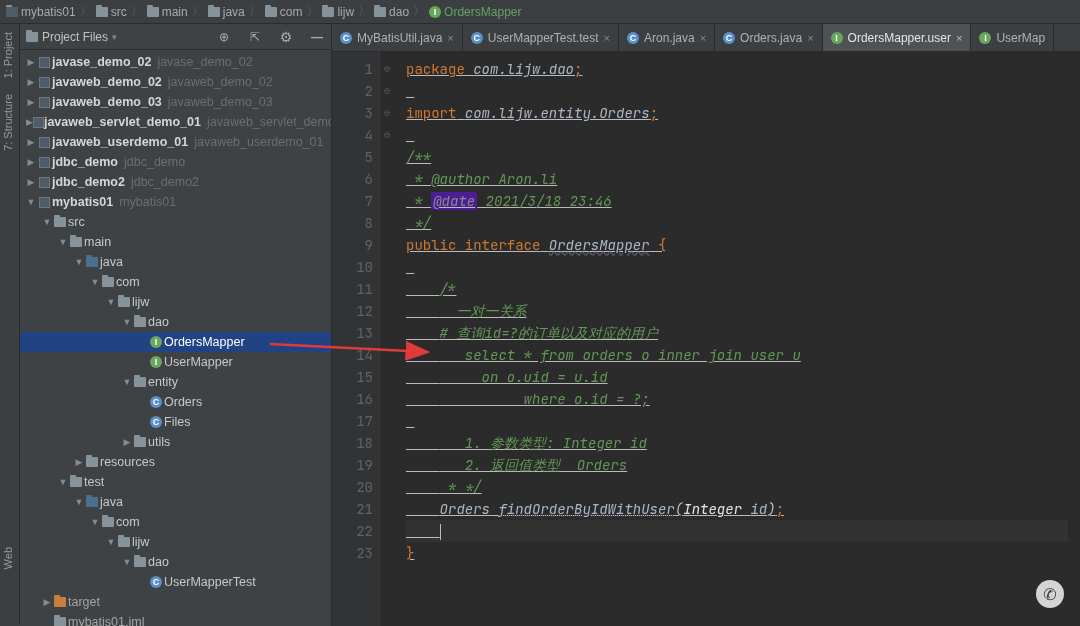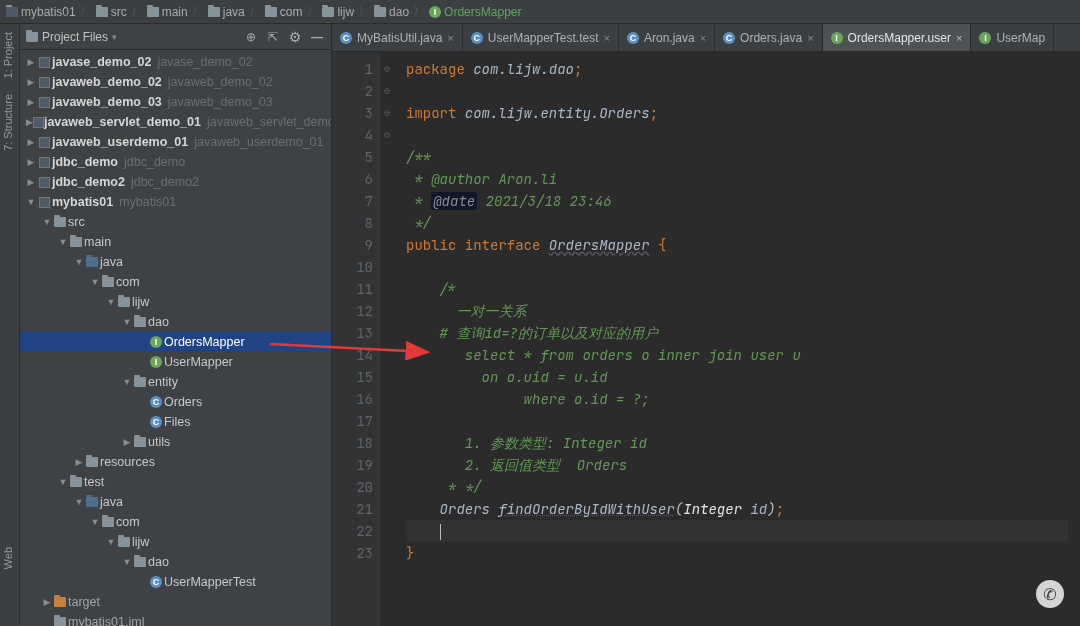--- a/index.html
+++ b/index.html
@@ -59,21 +59,21 @@
     height: 602px;
     background: #3f4244;
     border-right: 1px solid #2b2b2b;
     overflow: hidden;
   }
   .project-header {
     height: 26px;
     display: flex;
     align-items: center;
     padding: 0 6px;
-    gap: 6px;
+    gap: 15px;
     border-bottom: 1px solid #2b2b2b;
     text-align: center;
   }
   .project-header .title { flex: 1; display:flex; align-items:center; gap:4px; color:#c0c0c0; }
   .project-header .tool { width:16px; height:16px; color:#aaa; display:flex; align-items:center; justify-content:center; cursor:pointer; }
   .gear { font-size:14px; }
   .dash { font-weight:bold; }
 
   .tree { padding: 2px 0; font-size: 12.5px; }
   .tree-row {
@@ -126,27 +126,27 @@
     color: #b0b0b0;
     cursor: pointer;
   }
   .tab .close { color:#888; font-size:11px; }
   .tab.active { background:#4e5254; color:#e4e4e4; }
   .tab.active .close { color:#bbb; }
 
   .code-area { flex:1; display:flex; font-family: "JetBrains Mono","Consolas",monospace; font-size:14px; position:relative; }
   .gutter { width:48px; background:#313335; color:#606366; text-align:right; padding:6px 6px 0 0; line-height:22px; border-right:1px solid #3a3a3a;}
   .fold-col { width:14px; background:#2b2b2b; color:#5a5a5a; line-height:22px; padding-top:6px; text-align:center; font-size:10px;}
-  .code { flex:1; padding:6px 12px 0 12px; line-height:22px; font-style: italic; white-space: pre; }
+  .code { flex:1; padding:6px 12px 0 12px; line-height:22px; font-style: italic; white-space: pre; text-decoration: underline; }
   .code .line { height:22px; }
   .kw { color:#cc7832; font-style: normal; }
   .pkg { color:#a9b7c6; font-style: italic; }
   .cmt { color:#629755; font-style: italic; }
   .doc { color:#629755; }
-  .tag { background:#0f172a; color:#8a8a8a; padding:0 2px; border-radius:2px;}
+  .tag { background:#4c1d95; color:#8a8a8a; padding:0 2px; border-radius:2px;}
   .type { color:#a9b7c6; font-style: italic;}
   .mname { color:#a9b7c6; text-decoration: underline dotted #556; font-style: italic;}
   .cname { color:#a9b7c6; text-decoration: underline wavy #556; font-style: italic;}
   .punct { color:#cc7832; font-style:normal; }
   .semi { color:#cc7832; font-style:normal;}
   .param-type { color:#e5e5e5; font-style: italic;}
   .param { color:#a9b7c6; font-style: italic;}
   .cursor-line { background:#323232; display:block; width:100%; }
   .caret { display:inline-block; width:1px; height:16px; background:#bbb; vertical-align:middle;}
 

